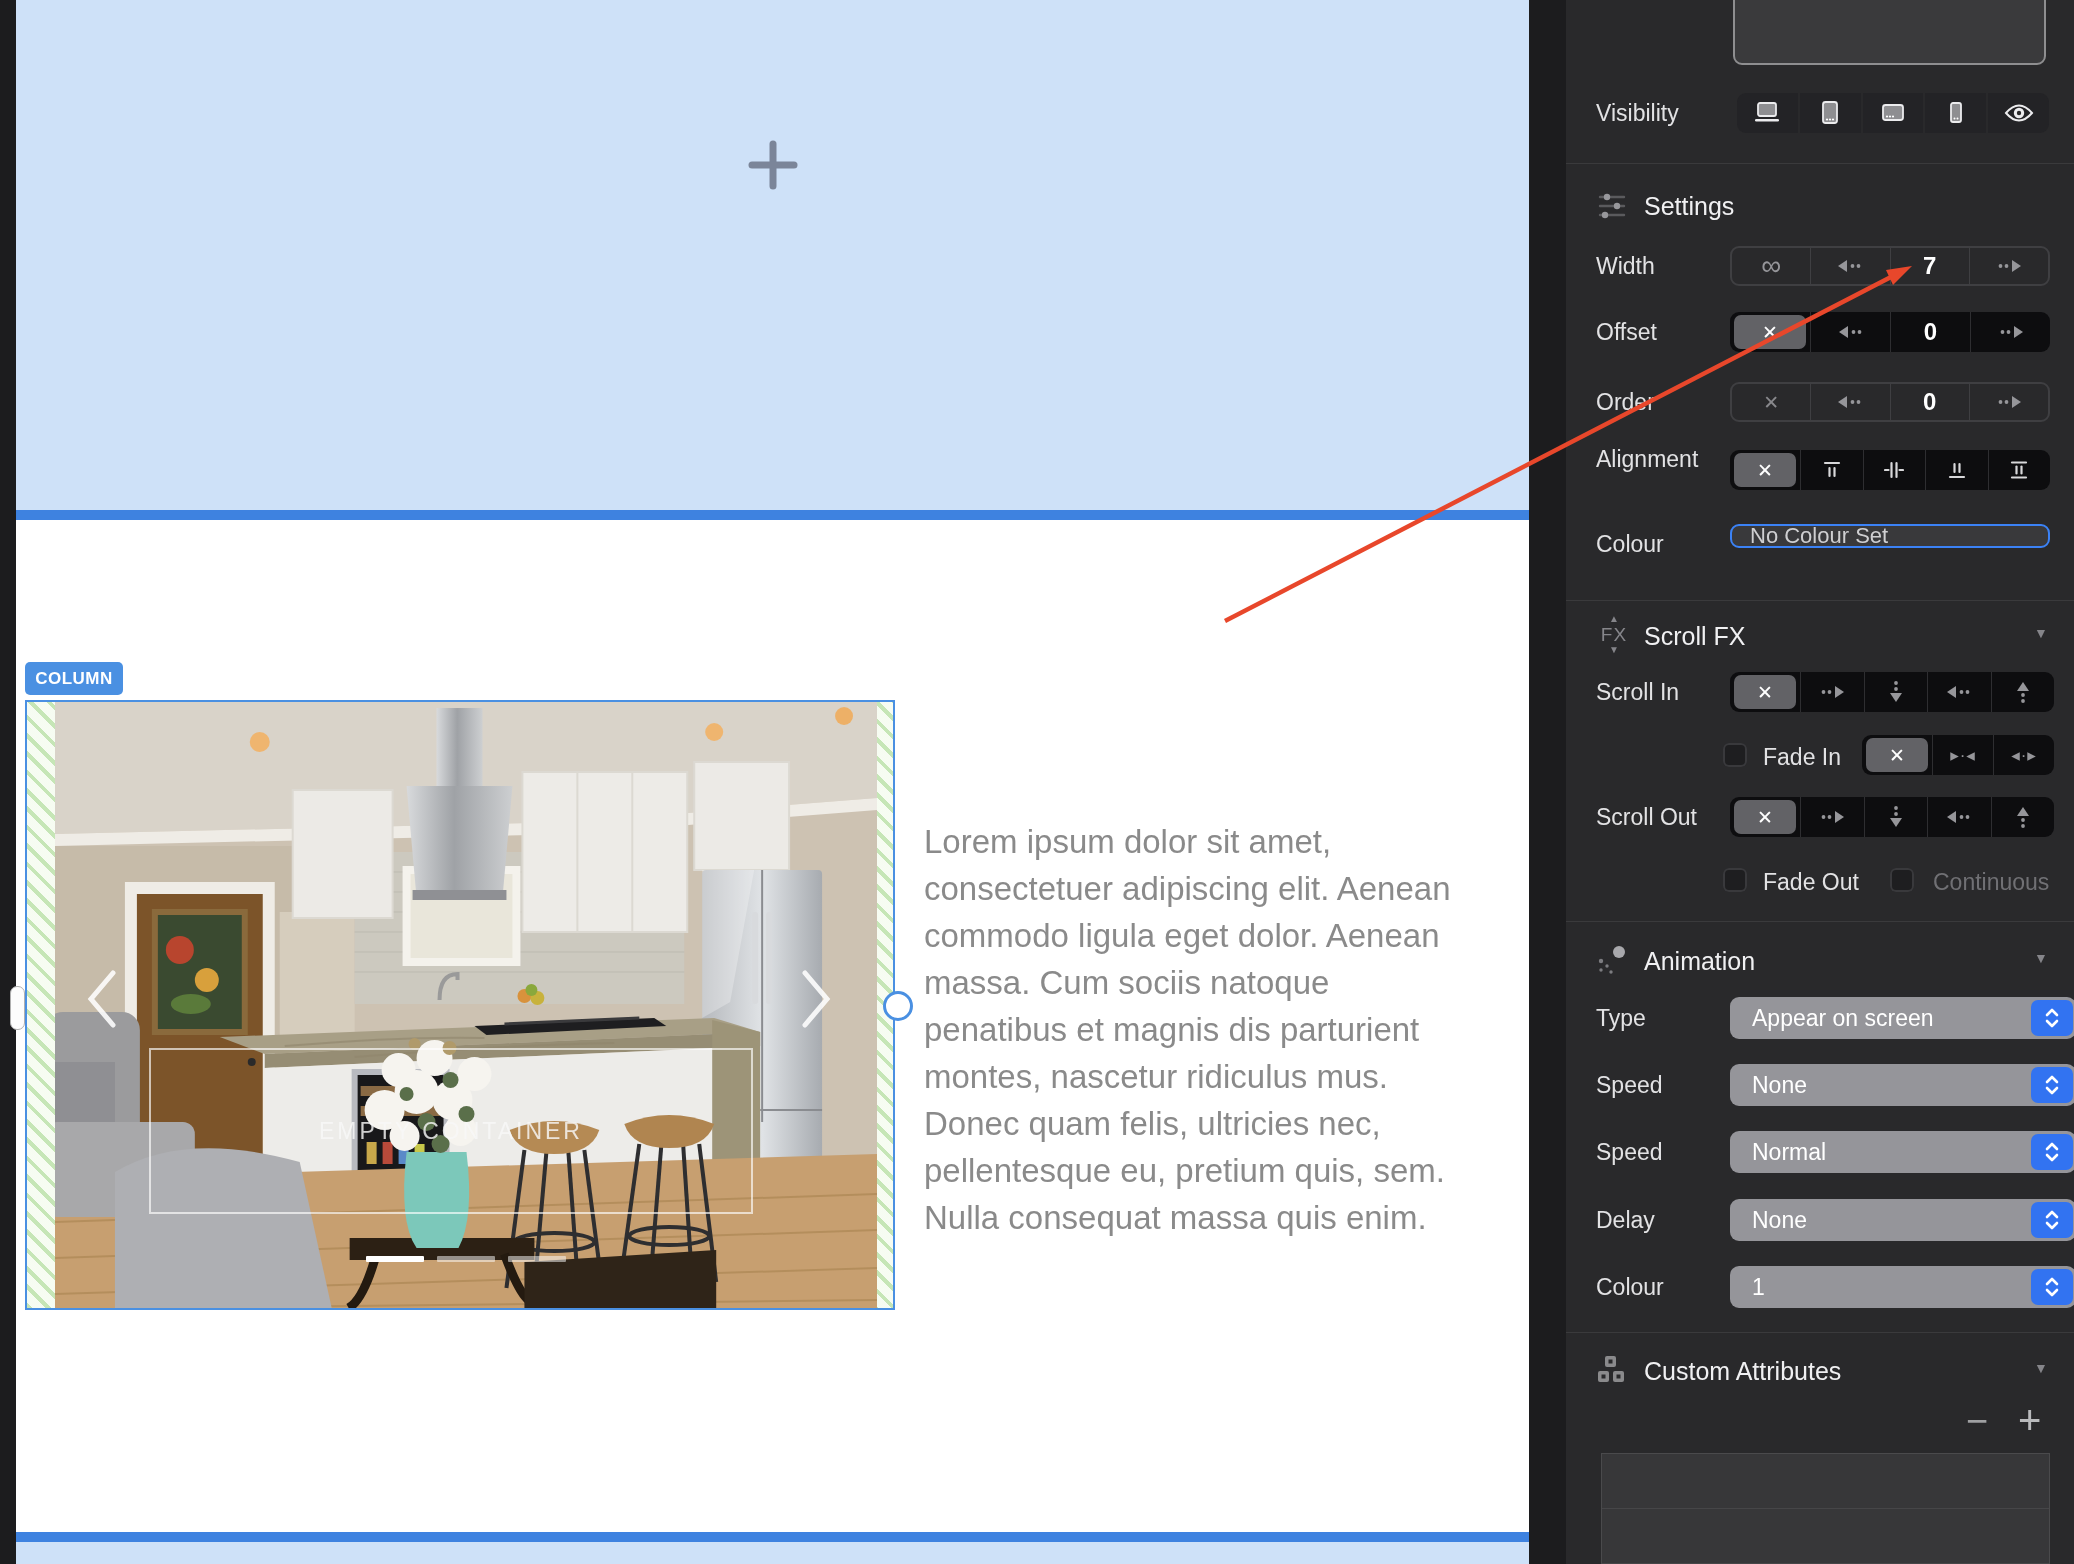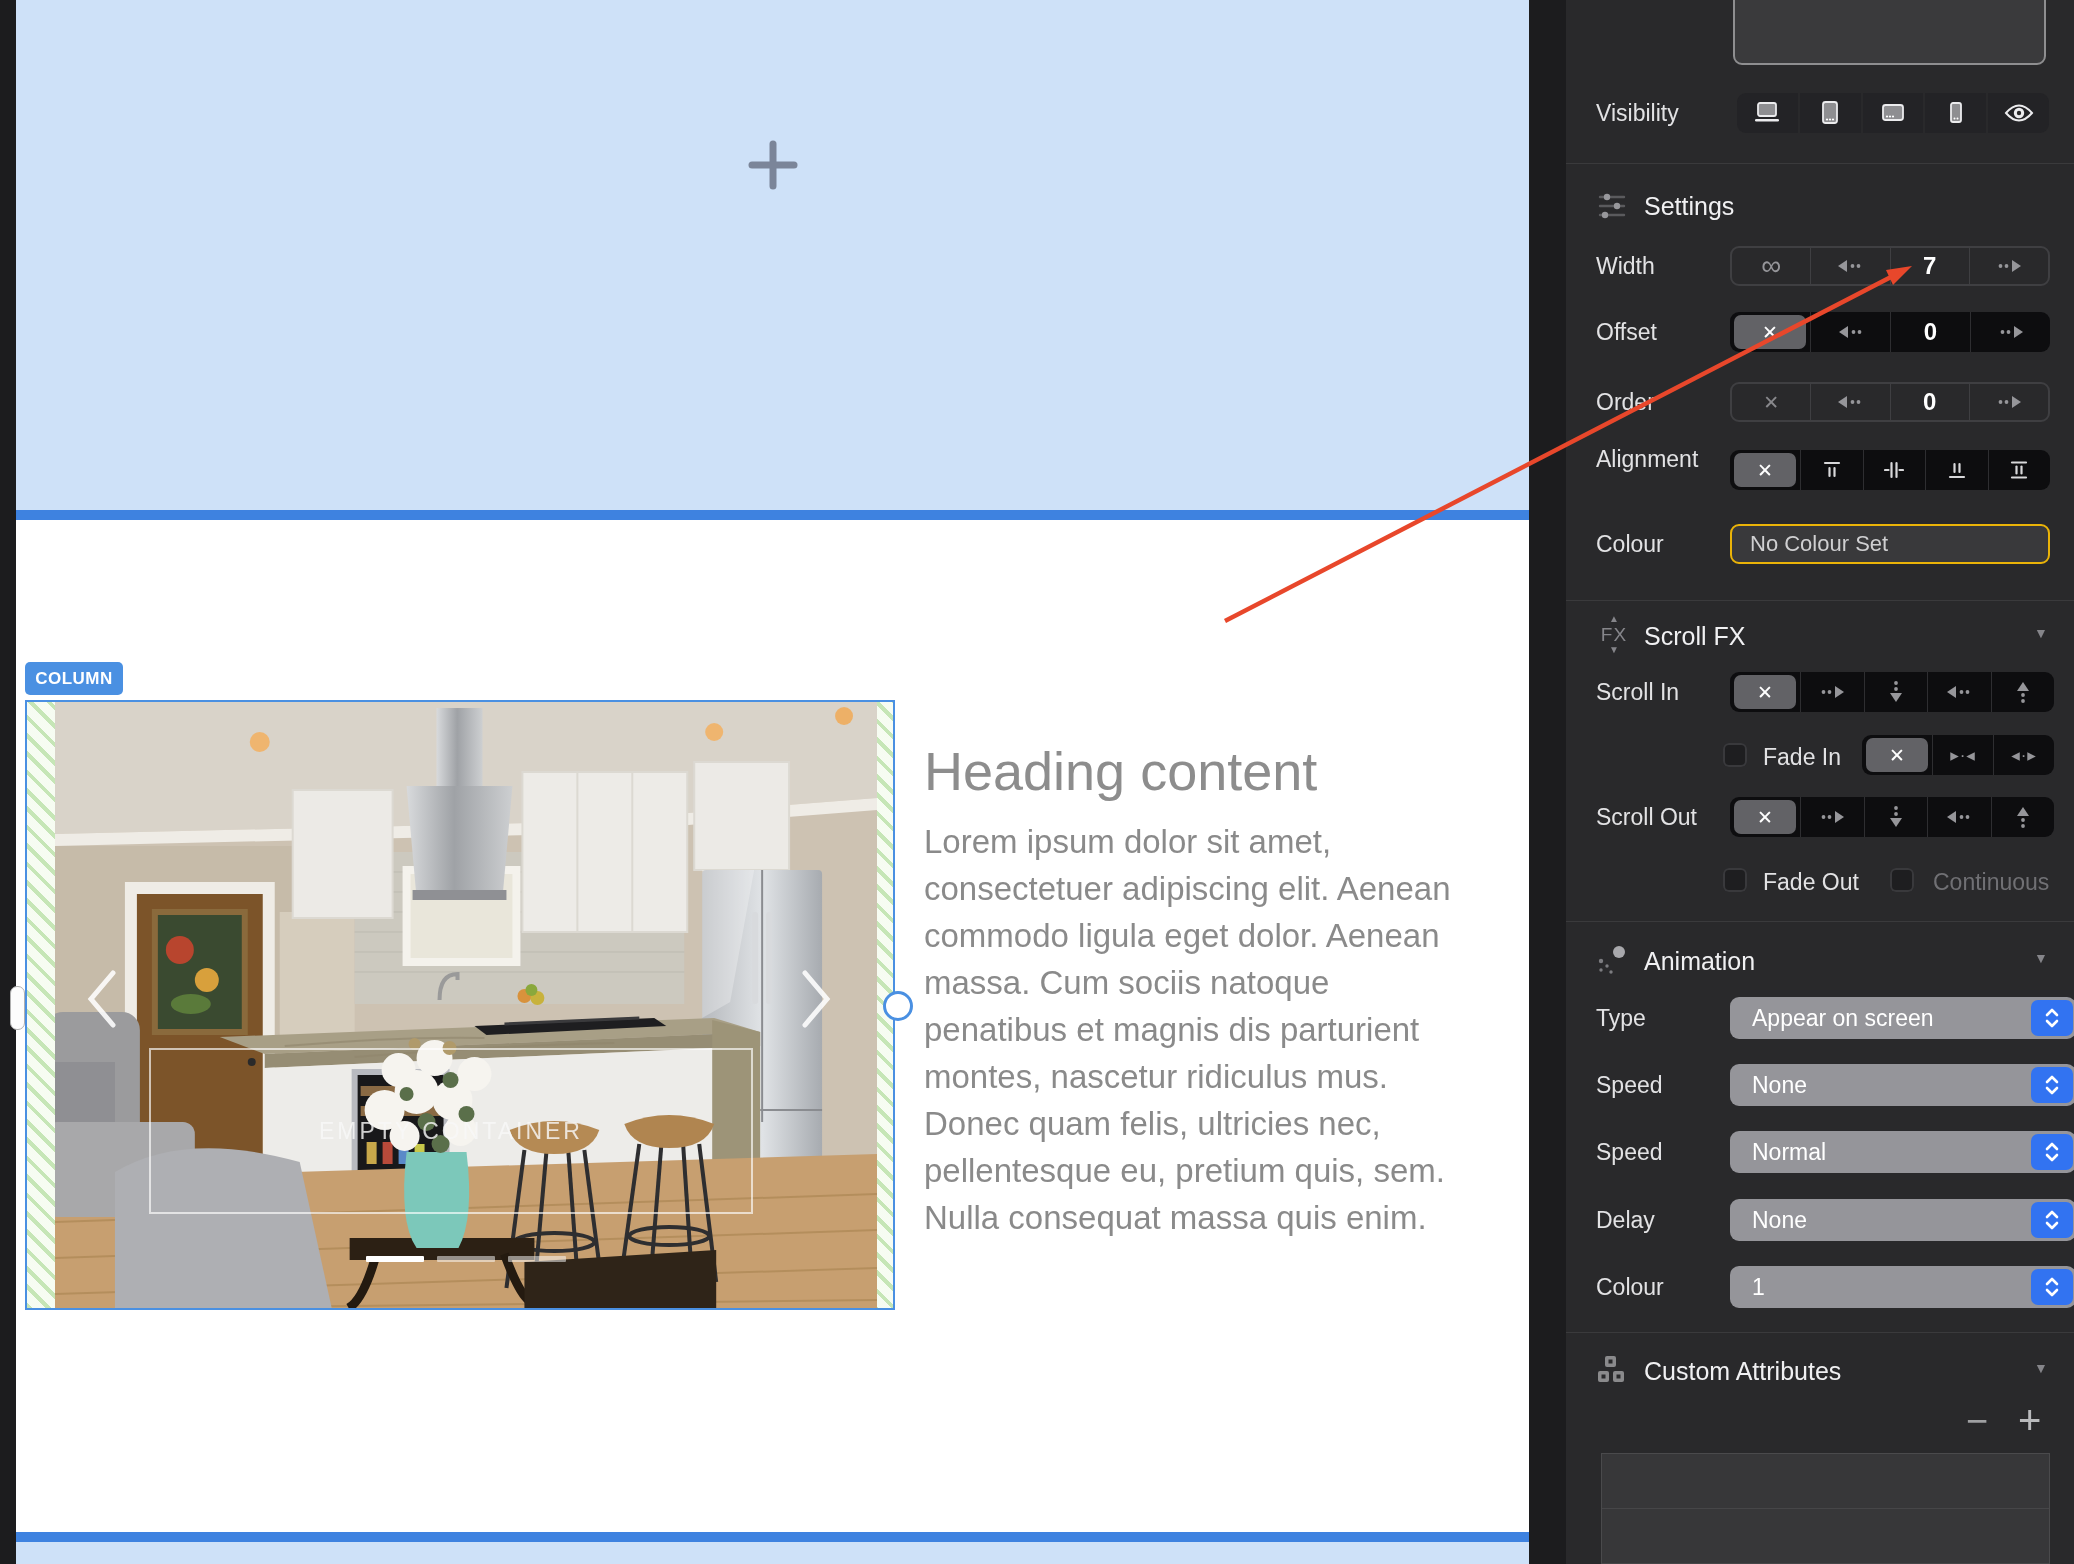--- a/index.html
+++ b/index.html
@@ -57,22 +57,22 @@
         display:flex;align-items:center;justify-content:center;}
   .xdim{color:#88888c;font-size:19px;}
   .val{color:#fff;font-size:24px;font-weight:600;}
   .inf{color:#96969a;font-size:28px;line-height:1;}
   .st{fill:#96969a;}
   .fadeglyph{color:#96969a;font-size:17px;letter-spacing:1px;}
   .chk{position:absolute;width:24px;height:24px;border-radius:6px;background:#1e1e20;box-shadow:inset 0 0 0 2px #39393c;}
   .chklabel{position:absolute;font-size:23px;color:#e2e2e4;}
   .chklabel.dim{color:#707074;}
   
-  #colour-field{position:absolute;left:164px;top:524px;width:320px;height:40px;background:#39393b;
-    border:2px solid #eab308;border-radius:9px;box-sizing:border-box;display:flex;align-items:center;}
+  #colour-field{position:absolute;left:164px;top:524px;width:320px;height:24px;background:#39393b;
+    border:2px solid #3b82f6;border-radius:9px;box-sizing:border-box;display:flex;align-items:center;}
   #colour-field span{margin-left:18px;font-size:22px;color:#cfcfd1;}
   .dd{position:absolute;left:164px;width:322px;height:42px;background:#95959a;border-radius:9px;padding-left:24px;}
   .dd .ddtext{position:absolute;left:22px;top:8px;font-size:23px;color:#fff;}
   .ddbtn{position:absolute;right:3px;top:3px;width:42px;height:36px;background:#3273f1;border-radius:7px;
     display:flex;align-items:center;justify-content:center;}
   
   #ca-minus{position:absolute;left:400px;top:1400px;font-size:38px;color:#9fa0a2;}
   #ca-plus{position:absolute;left:452px;top:1398px;font-size:40px;color:#b9babc;}
   #ca-table{position:absolute;left:35px;top:1453px;width:449px;height:120px;background:#343436;
     border:1px solid #4a4a4c;box-sizing:border-box;}
@@ -258,21 +258,20 @@
         <div class="ind active"></div>
         <div class="ind"></div>
         <div class="ind"></div>
       </div>
     </div>
   </div>
 
   <div class="abs" id="handle-right"></div>
   <div class="abs" id="handle-left"></div>
 
-  <div class="abs" id="heading">Heading content</div>
   <div class="abs" id="paragraph">Lorem ipsum dolor sit amet, consectetuer adipiscing elit. Aenean commodo ligula eget dolor. Aenean massa. Cum sociis natoque penatibus et magnis dis parturient montes, nascetur ridiculus mus. Donec quam felis, ultricies nec, pellentesque eu, pretium quis, sem. Nulla consequat massa quis enim.</div>
 
   <div class="abs" id="divider"></div>
 
   <div class="abs" id="panel">
 
     <div id="top-box"></div>
 
     <div class="rlabel" style="top:100px;">Visibility</div>
     <div id="vis-seg">

